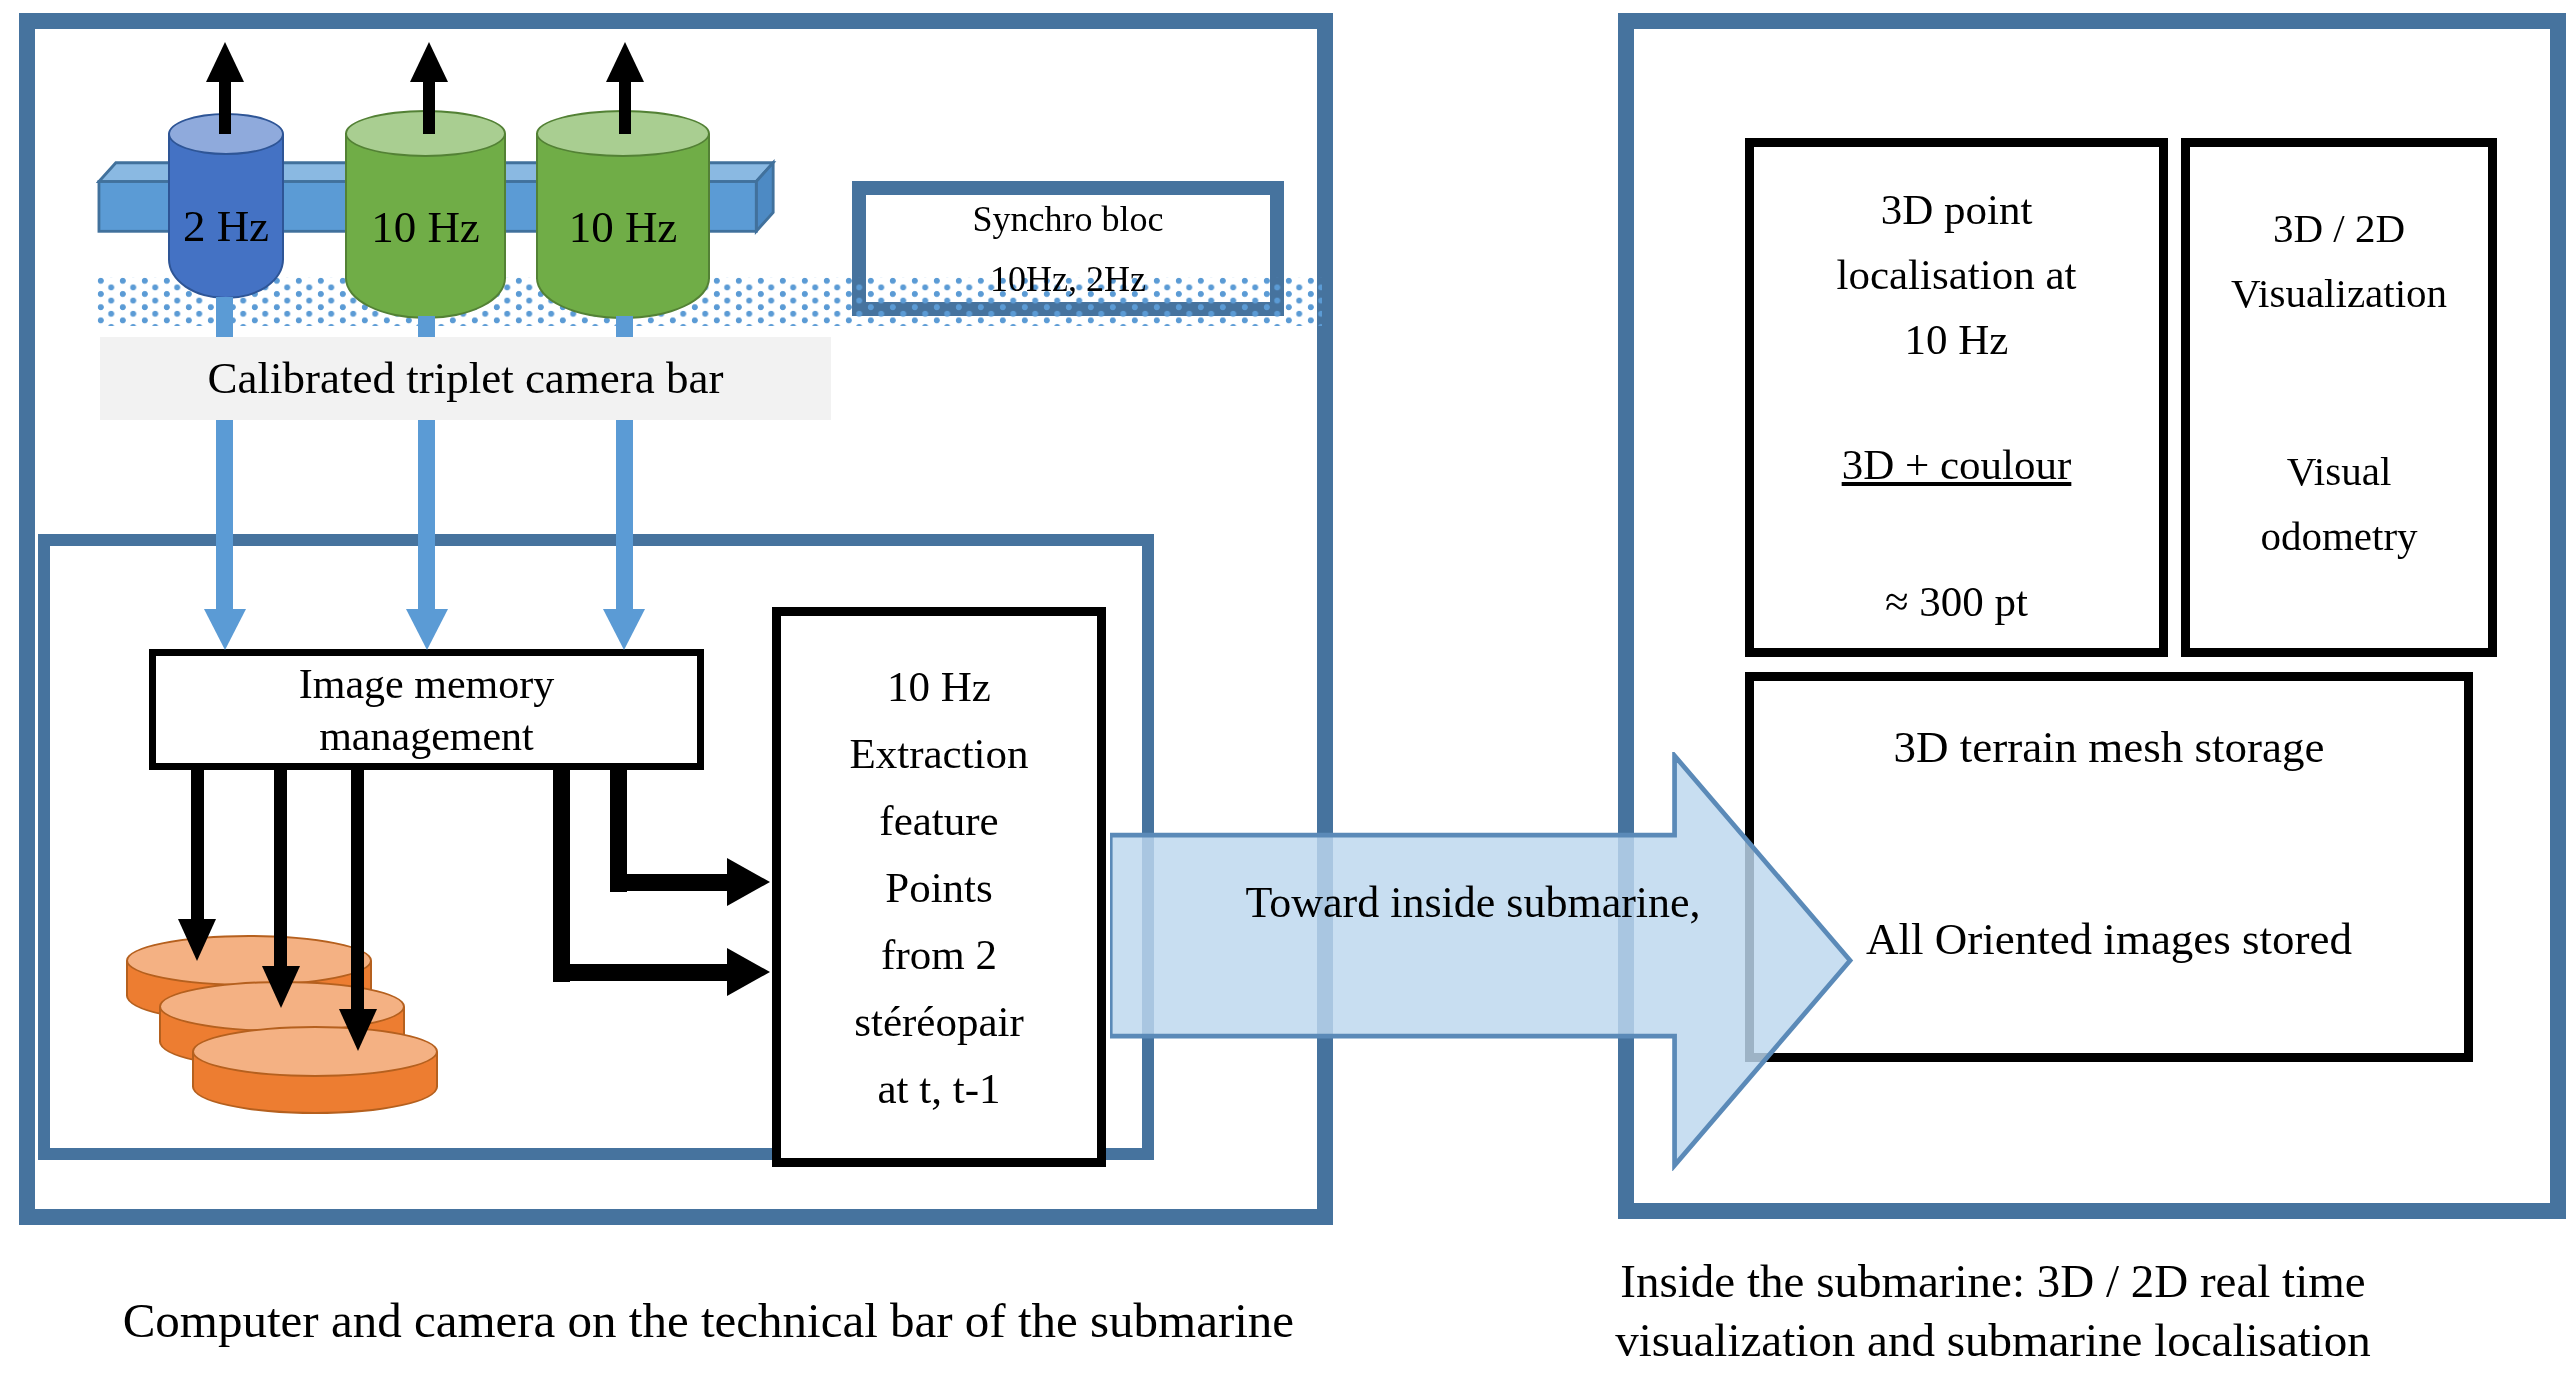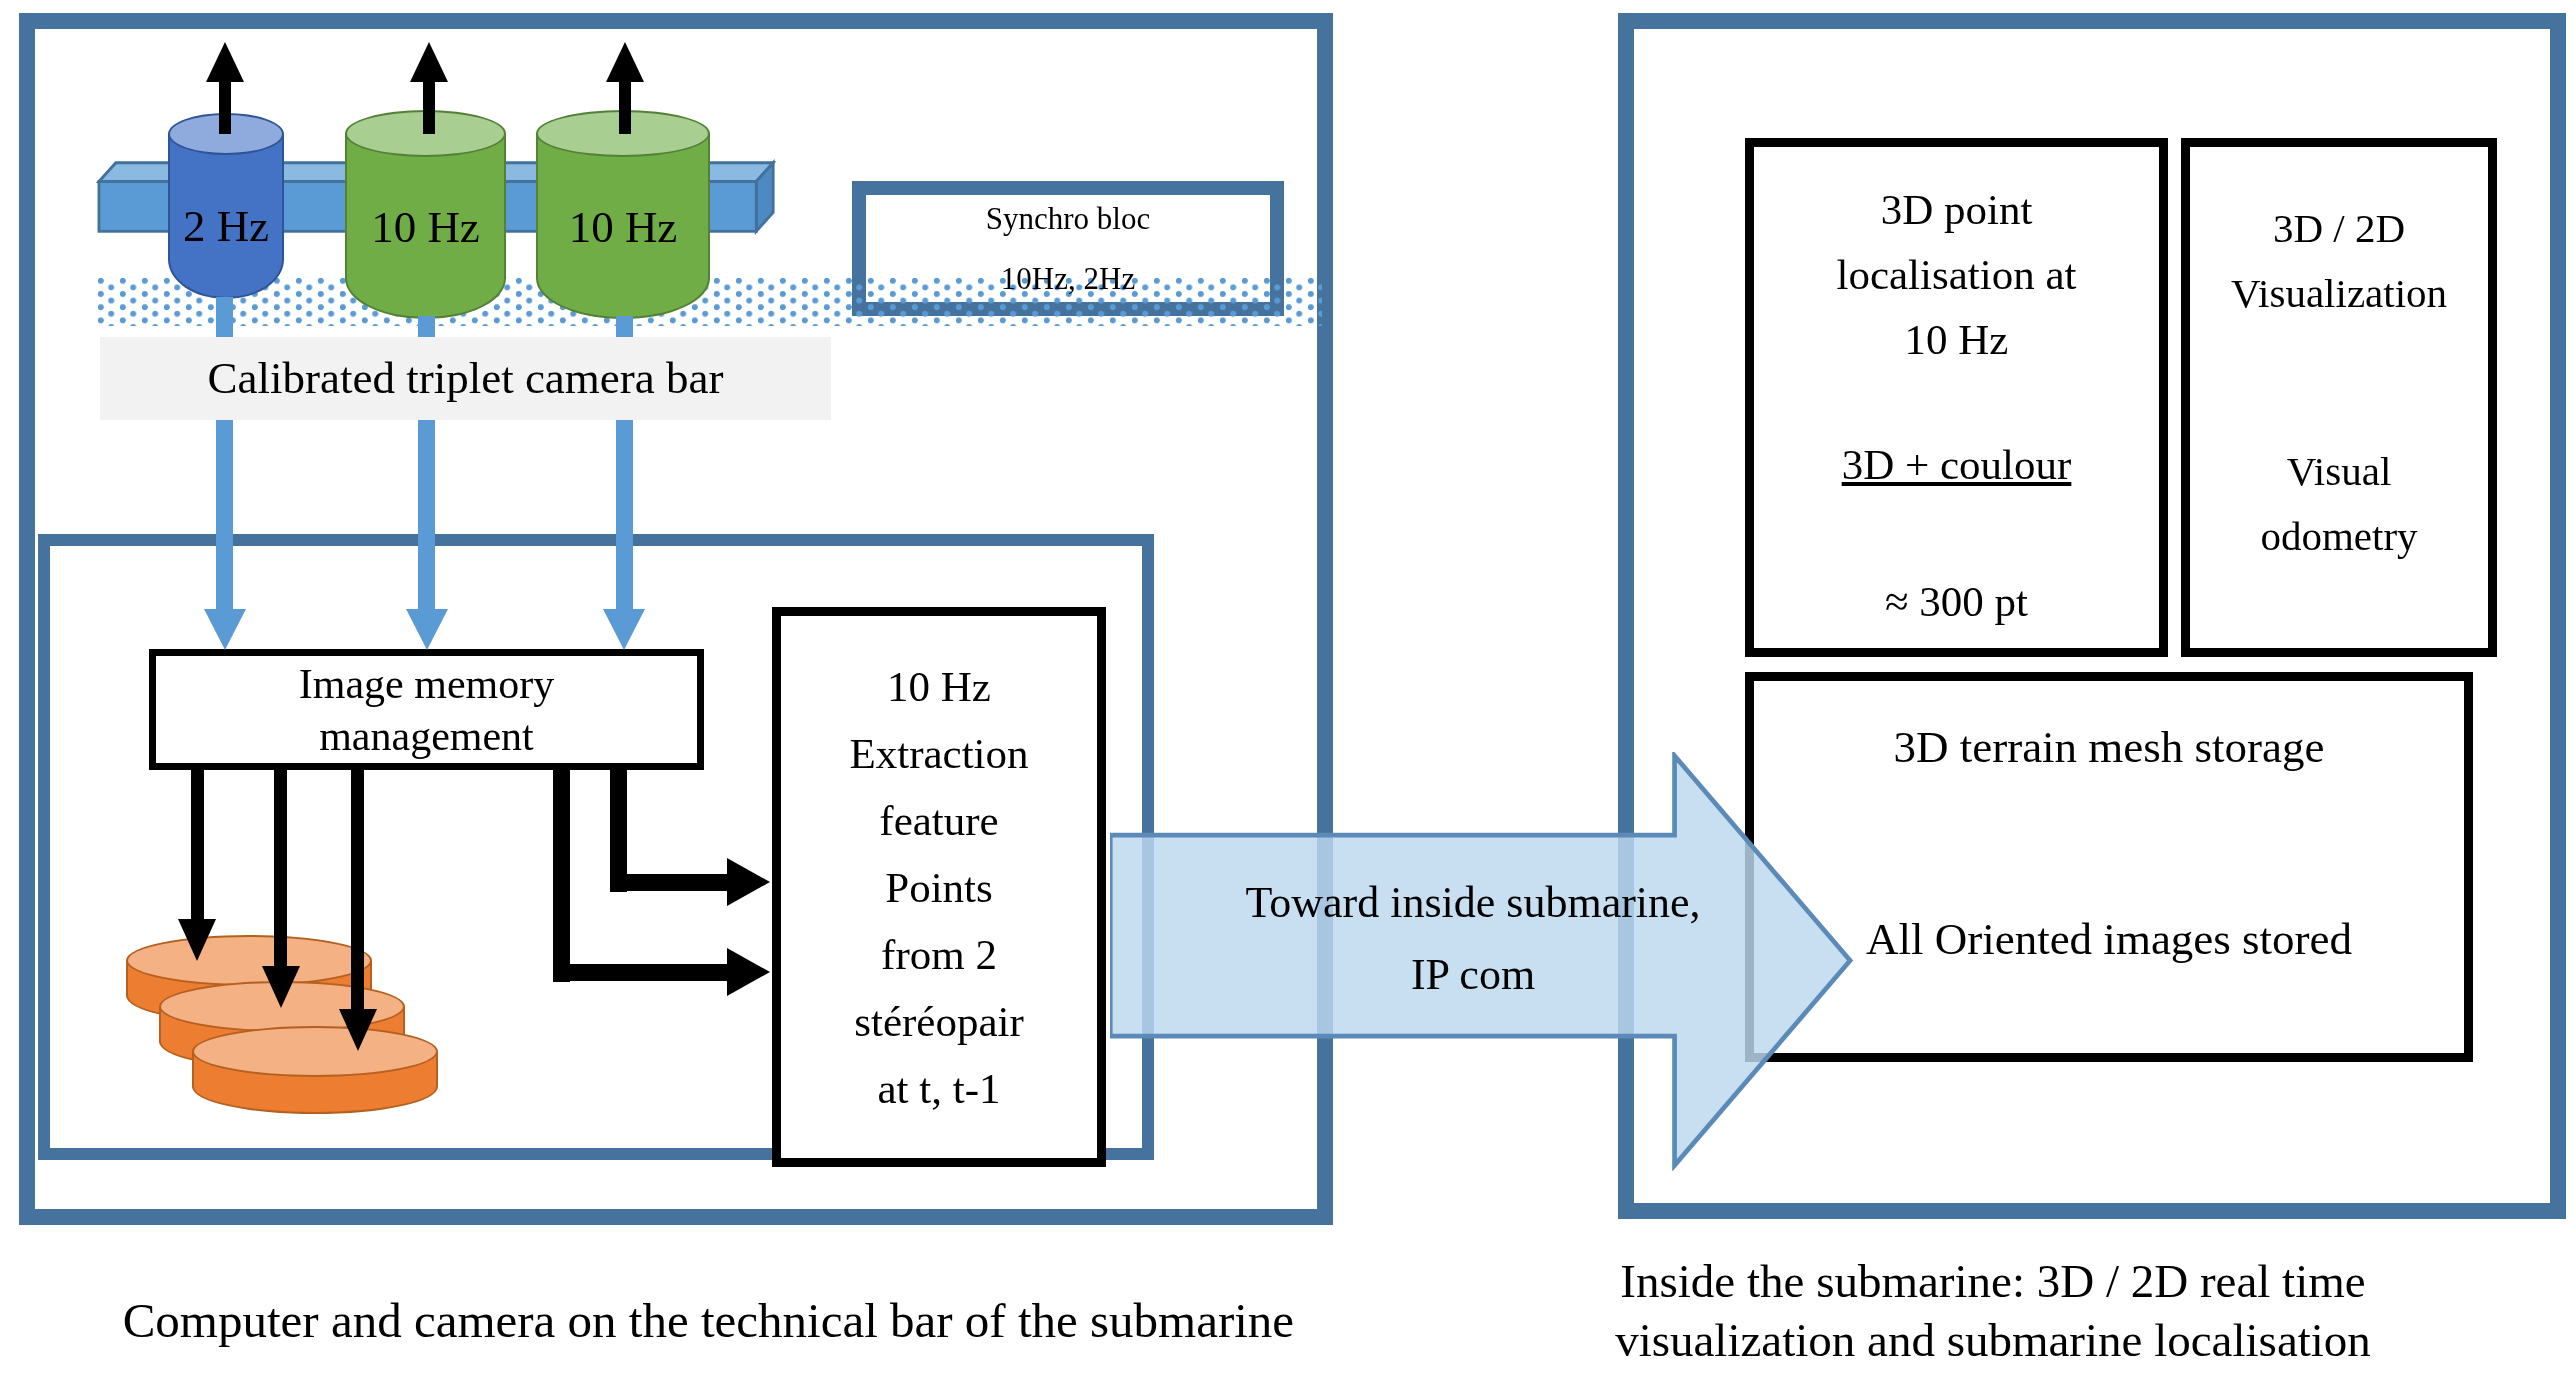--- a/index.html
+++ b/index.html
@@ -36,21 +36,21 @@
 </svg>
 
 <div class="abs" style="left:97px;top:277px;width:1225px;height:49px;z-index:4;
             background-image:
               radial-gradient(circle at 3.8px 3.8px, var(--lblue) 2.6px, transparent 3.4px),
               radial-gradient(circle at 3.8px 3.8px, var(--lblue) 2.6px, transparent 3.4px);
             background-size:22px 13.2px,22px 13.2px;
             background-position:0 0,10.4px 6.6px;"></div>
 
 <div class="abs" style="left:852px;top:181px;width:432px;height:135px;border:14px solid var(--steel);background:#fff;z-index:2;"></div>
-<div class="abs ctr" style="left:852px;top:185px;width:432px;height:127px;font-size:31px;line-height:60px;z-index:6;">
+<div class="abs ctr" style="left:852px;top:185px;width:432px;height:127px;font-size:36px;line-height:60px;z-index:6;">
   <div>Synchro bloc</div>
   <div>10Hz, 2Hz</div>
 </div>
 
 <div class="abs" style="left:168px;top:113px;z-index:5;">
   <div class="cyl-body abs" style="left:0;top:21px;width:116px;height:165px;background:#4472c4;border-color:#2e5596;border-radius:0 0 50% 50% / 0 0 24% 24%;"></div>
   <div class="cyl-top abs" style="left:0;top:0;width:116px;height:42px;background:#8faadc;border-color:#2e5596;"></div>
   <div class="abs" style="left:0;top:87px;width:116px;text-align:center;font-size:45px;">2 Hz</div>
 </div>
 
@@ -131,21 +131,20 @@
   <div>from 2</div>
   <div>stéréopair</div>
   <div>at t, t-1</div>
 </div>
 
 <svg class="abs" style="left:1110px;top:752px;z-index:7;" width="746" height="419" viewBox="0 0 790 444">
   <polygon points="0,88 598,88 598,4 784,221 598,438 598,301 0,301" fill="rgba(189,215,238,0.83)" stroke="#5b8ab8" stroke-width="5"></polygon>
 </svg>
 <div class="abs" style="left:1114px;top:867px;width:718px;text-align:center;font-size:44px;line-height:72px;z-index:8;">
   <div>Toward inside submarine,</div>
-  <div>IP com</div>
 </div>
 
 <div class="abs" style="left:1745px;top:138px;width:423px;height:519px;border:9.4px solid #000;background:#fff;
             font-size:43px;line-height:65px;text-align:center;padding-top:30px;z-index:2;">
   <div>3D point</div>
   <div>localisation at</div>
   <div>10 Hz</div>
   <div style="margin-top:60px;text-decoration:underline;">3D + coulour</div>
   <div style="margin-top:72px;">≈ 300 pt</div>
 </div>

